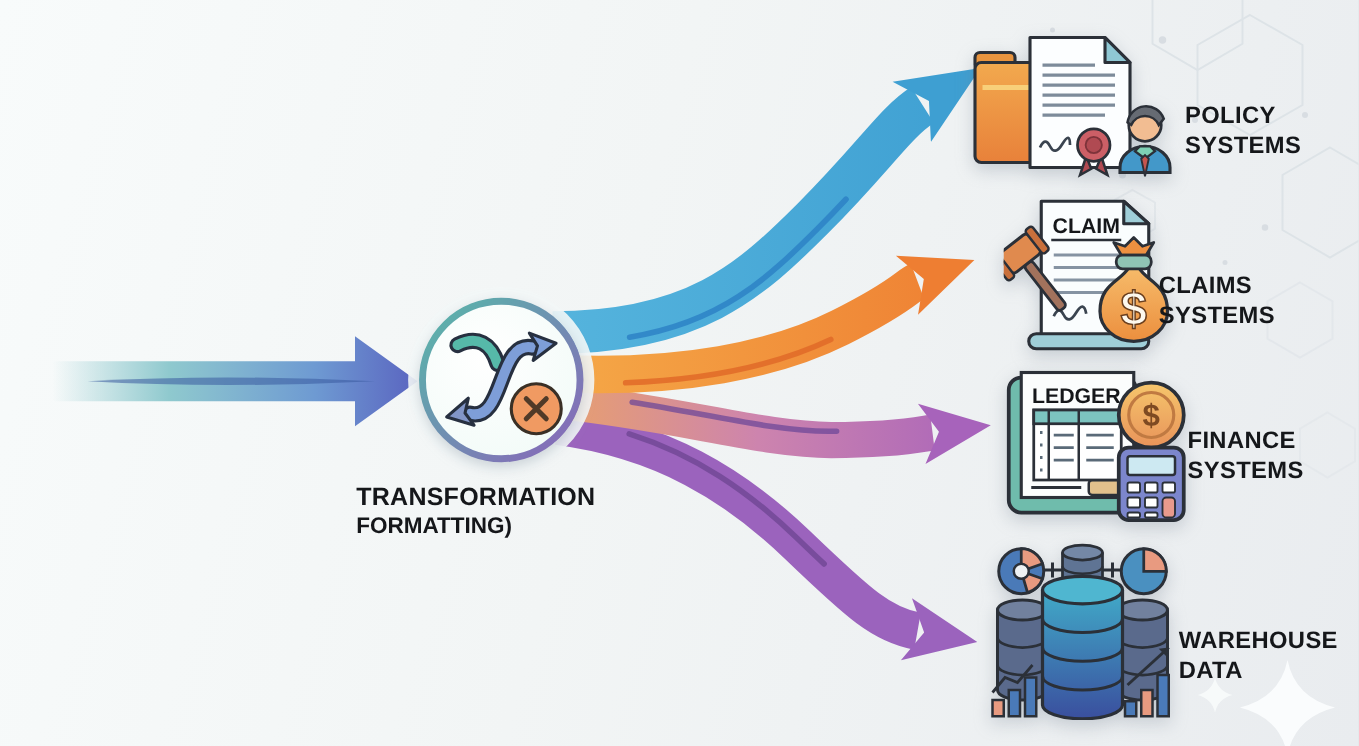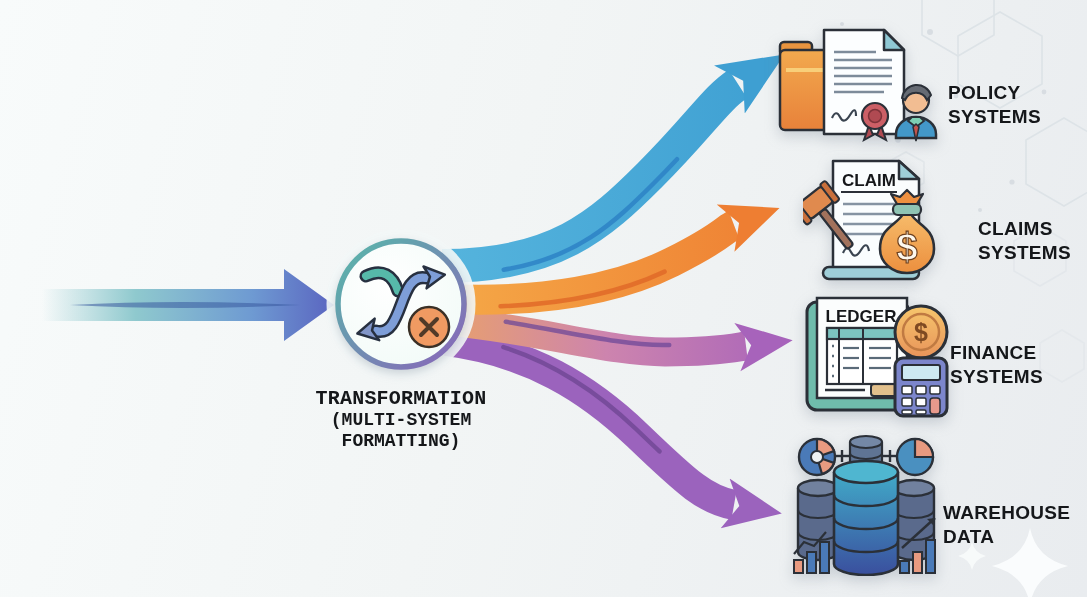--- a/index.html
+++ b/index.html
@@ -10,22 +10,22 @@
   }
   svg{display:block}
   .layer{position:absolute;left:0;top:0}
   .icon-box{position:absolute;filter:drop-shadow(0 5px 7px rgba(110,122,138,.30));}
   .target-label{
     position:absolute;font-weight:700;font-size:19px;line-height:24px;
     color:var(--text,#15171a);letter-spacing:.3px;white-space:nowrap;margin-top:20px;
   }
   .target-label span{display:block}
   .node-label{
-    position:absolute;left:285px;top:387px;width:232px;text-align:center;
-    color:var(--text,#15171a);font-weight:700;font-family:Liberation Mono, monospace;
+    position:absolute;left:285px;top:387px;width:232px;
+    color:var(--text,#15171a);font-weight:700;
   }
   .node-label .l1{font-size:20px;line-height:23px;letter-spacing:.2px}
   .node-label .l2{font-size:18px;line-height:21px}
   .arrow-main{fill:none}
   .streak{fill:none;stroke-linecap:round}
   .outline{stroke:var(--outline,#2b3038)}
 </style>
 </head>
 <body>
 
@@ -141,21 +141,20 @@
       </g>
       <g>
         <circle cx="429" cy="327" r="20" style="fill:var(--badge-orange)" stroke="#3a3026" stroke-width="2.5"></circle>
         <path d="M421,319 L437,335 M437,319 L421,335" stroke="#503a28" stroke-width="4" stroke-linecap="round" fill="none"></path>
       </g>
     </g>
   </svg>
 
   <div class="node-label">
     <div class="l1">TRANSFORMATION</div>
-    <div class="l2">(MULTI-SYSTEM</div>
     <div class="l2">FORMATTING)</div>
   </div>
 
   <div class="icon-box" style="left:772px;top:26px">
     <svg width="172" height="118" viewBox="0 0 172 118">
       <defs>
         <linearGradient id="gFolder" x1="0" y1="0" x2="0" y2="1">
           <stop offset="0" stop-color="#f2a94e"></stop>
             <stop offset="1" stop-color="#e8813a"></stop>
         </linearGradient>
@@ -227,21 +226,21 @@
         <rect x="14" y="-30" width="7" height="24" rx="2.5" fill="#c9703c" class="outline" stroke-width="2"></rect>
       </g>
       <g>
         <path d="M94,45 l-6,-10 9,3 7,-7 7,7 9,-3 -6,10 z" fill="#ee9040" class="outline" stroke-width="2.2" stroke-linejoin="round"></path>
         <path d="M100,55 c-6,11 -23,13 -23,35 a27,24 0 0 0 54,0 c0,-22 -17,-24 -23,-35 z" fill="url(#gBag)" class="outline" stroke-width="2.6"></path>
         <rect x="90" y="45" width="28" height="11" rx="5" fill="#8fc4b4" class="outline" stroke-width="2.2"></rect>
         <text x="104" y="101" text-anchor="middle" font-family="Liberation Sans, sans-serif" font-size="38" font-weight="700" fill="#fdf8ee" stroke="#6b3f1e" stroke-width="1.2">$</text>
       </g>
     </svg>
   </div>
-  <div class="target-label" style="left:978px;top:197px">
+  <div class="target-label" style="left:927px;top:197px">
     <span>CLAIMS</span>
     <span>SYSTEMS</span>
   </div>
 
   <div class="icon-box" style="left:803px;top:296px">
     <svg width="146" height="122" viewBox="0 0 146 122">
       <defs>
         <linearGradient id="gGold" x1="0" y1="0" x2="0" y2="1">
           <stop offset="0" stop-color="#f6c66c"></stop>
             <stop offset="1" stop-color="#e8935a"></stop>

